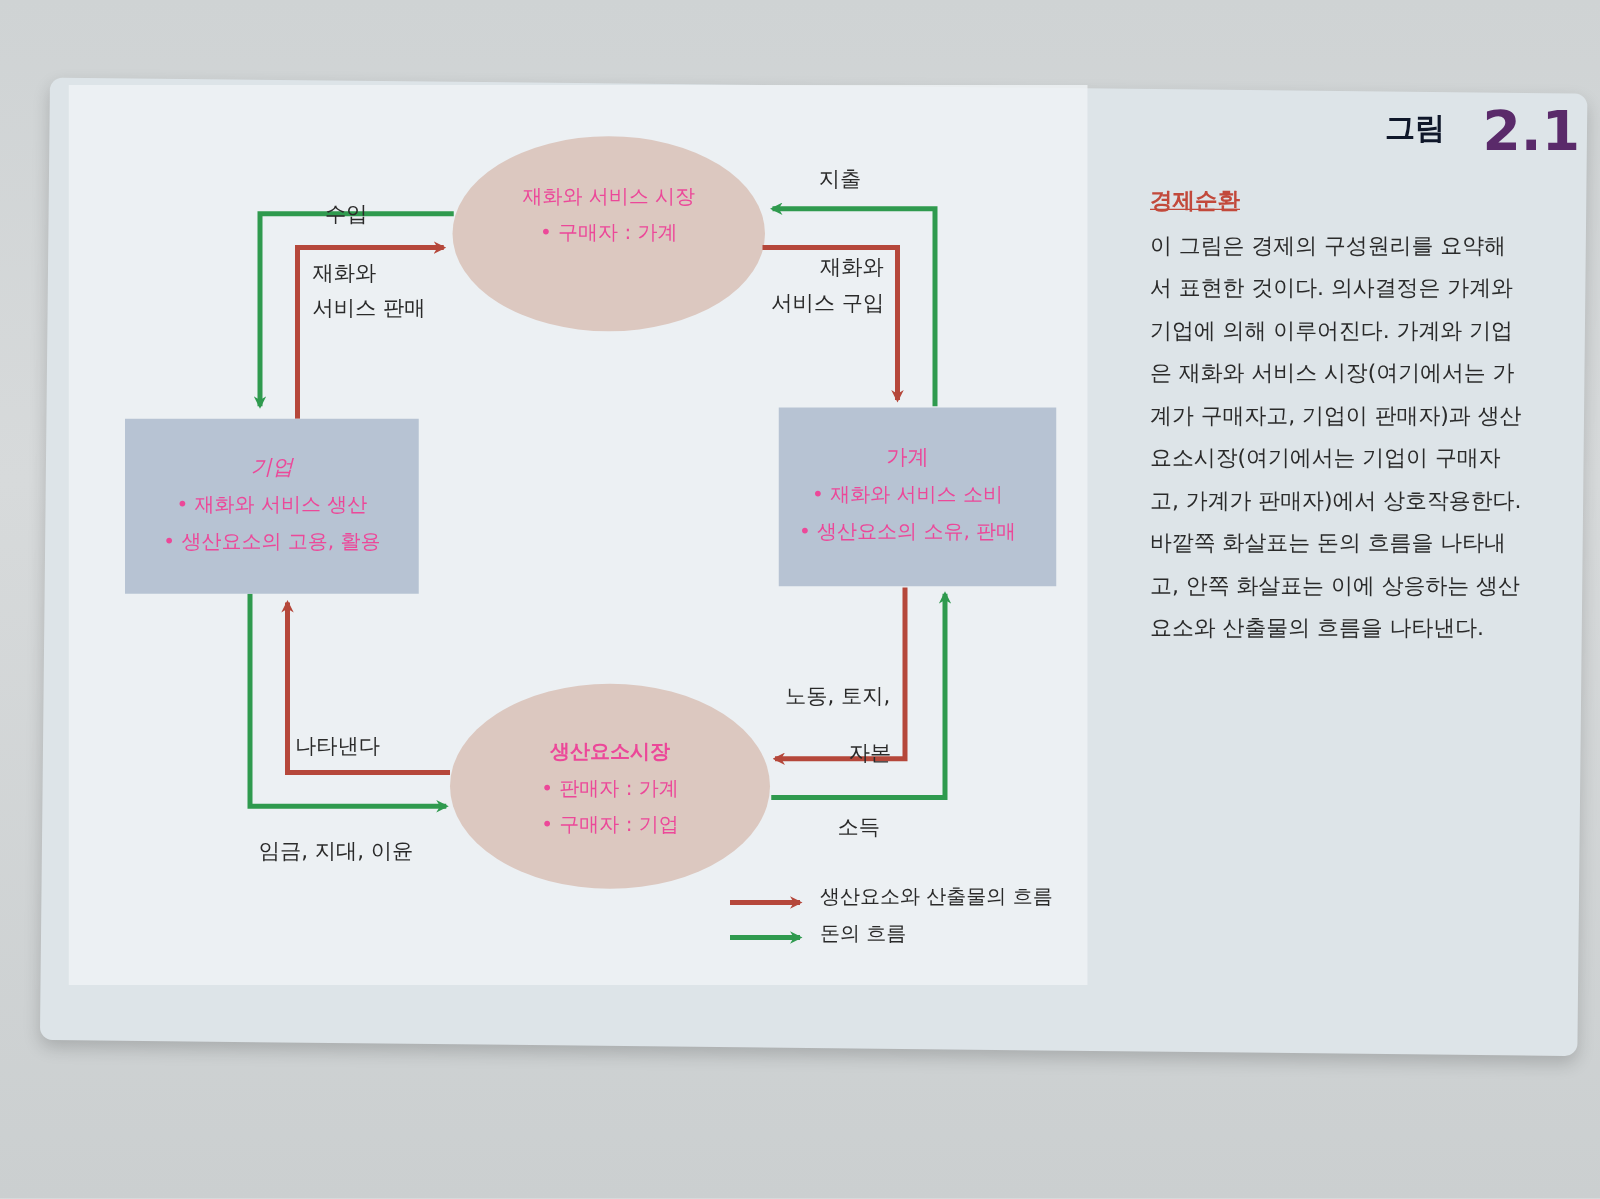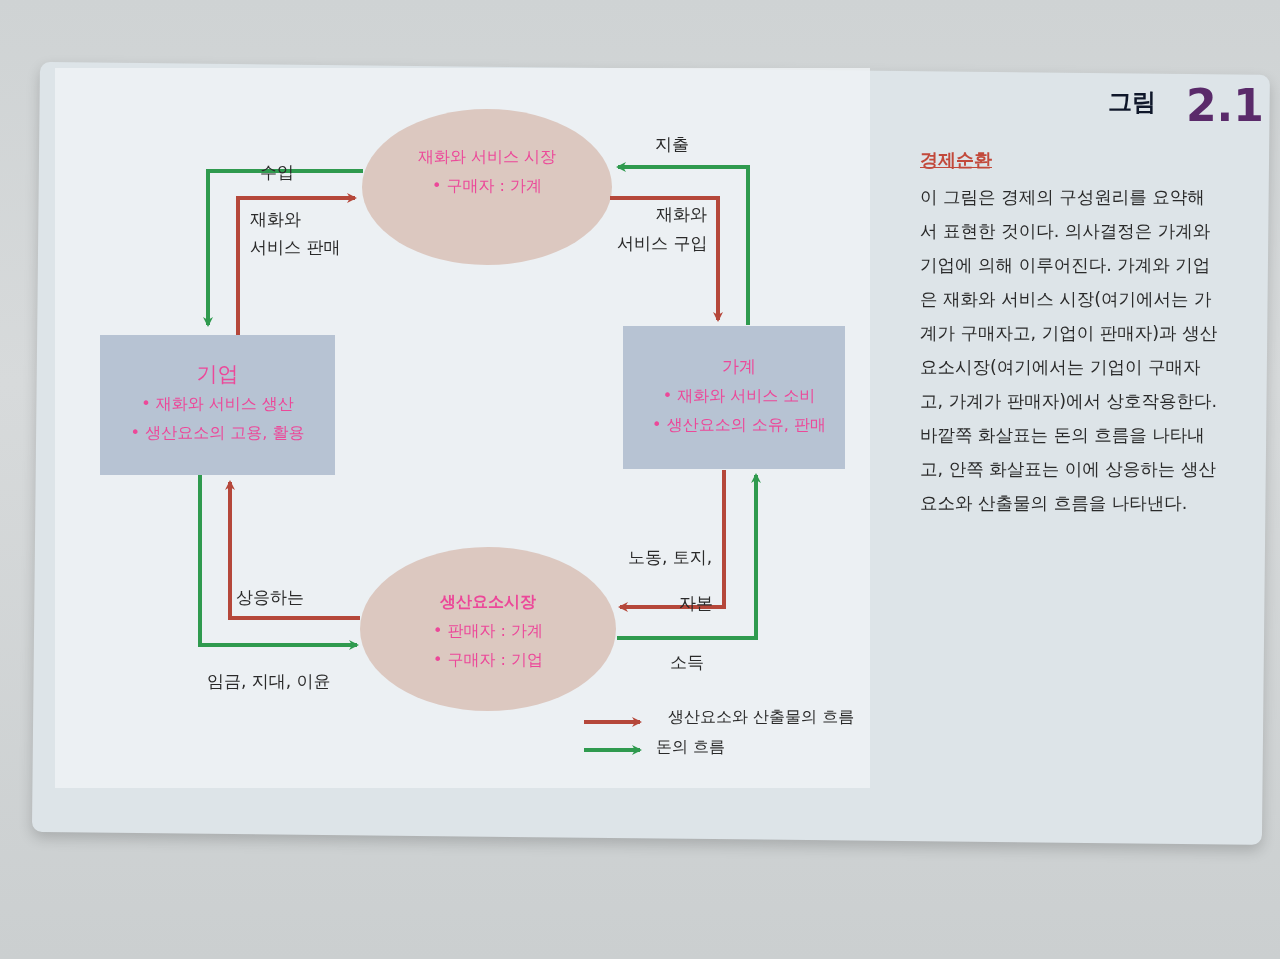--- a/index.html
+++ b/index.html
@@ -95,45 +95,45 @@
 </div>
 
 <div class="ellipse-label" style="left:388px; top:587px; width:200px;">
   <div style="font-weight:bold;font-family:Liberation Serif, serif;">생산요소시장</div>
   <div>• 판매자 : 가계</div>
   <div>• 구매자 : 기업</div>
 </div>
 
 <div class="box" style="left:100px; top:335px; width:235px; height:140px;"></div>
 <div class="box-label" style="left:100px; top:360px; width:235px;">
-  <div style="font-size:21px;">기업</div>
+  <div style="font-size:17px;font-style:italic;">기업</div>
   <div>• 재화와 서비스 생산</div>
   <div>• 생산요소의 고용, 활용</div>
 </div>
 
 <div class="box" style="left:623px; top:326px; width:222px; height:143px;"></div>
-<div class="box-label" style="left:623px; top:352px; width:232px;">
+<div class="box-label" style="left:610px; top:352px; width:232px;">
   <div style="font-size:17px;">가계</div>
   <div>• 재화와 서비스 소비</div>
   <div>• 생산요소의 소유, 판매</div>
 </div>
 
 <div class="label" style="left:260px; top:146px;margin-top:12px;">수입</div>
 <div class="label" style="left:655px; top:130px;">지출</div>
 <div class="label" style="left:250px; top:205px;">재화와</div>
 <div class="label" style="left:250px; top:233px;text-align:center;">서비스 판매</div>
 <div class="label" style="left:656px; top:200px;">재화와</div>
 <div class="label" style="left:617px; top:229px;">서비스 구입</div>
-<div class="label" style="left:236px; top:583px;">상응하는</div>
+<div class="label" style="left:236px; top:583px;">나타낸다</div>
 <div class="label" style="left:628px; top:543px;">노동, 토지,</div>
 <div class="label" style="left:679px; top:573px;margin-top:16px;">자본</div>
 <div class="label" style="left:207px; top:667px;">임금, 지대, 이윤</div>
 <div class="label" style="left:670px; top:648px;text-align:center;">소득</div>
 
-<div class="legend-item" style="left:656px; top:707px;margin-left:12px;">생산요소와 산출물의 흐름</div>
+<div class="legend-item" style="left:656px; top:707px;">생산요소와 산출물의 흐름</div>
 <div class="legend-item" style="left:656px; top:737px;">돈의 흐름</div>
 
 <div class="fig-title">그림</div>
 <div class="fig-num">2.1</div>
 
 <div class="caption-title">경제순환</div>
 <div class="caption-body">
   <div>이 그림은 경제의 구성원리를 요약해</div>
   <div>서 표현한 것이다. 의사결정은 가계와</div>
   <div>기업에 의해 이루어진다. 가계와 기업</div>

